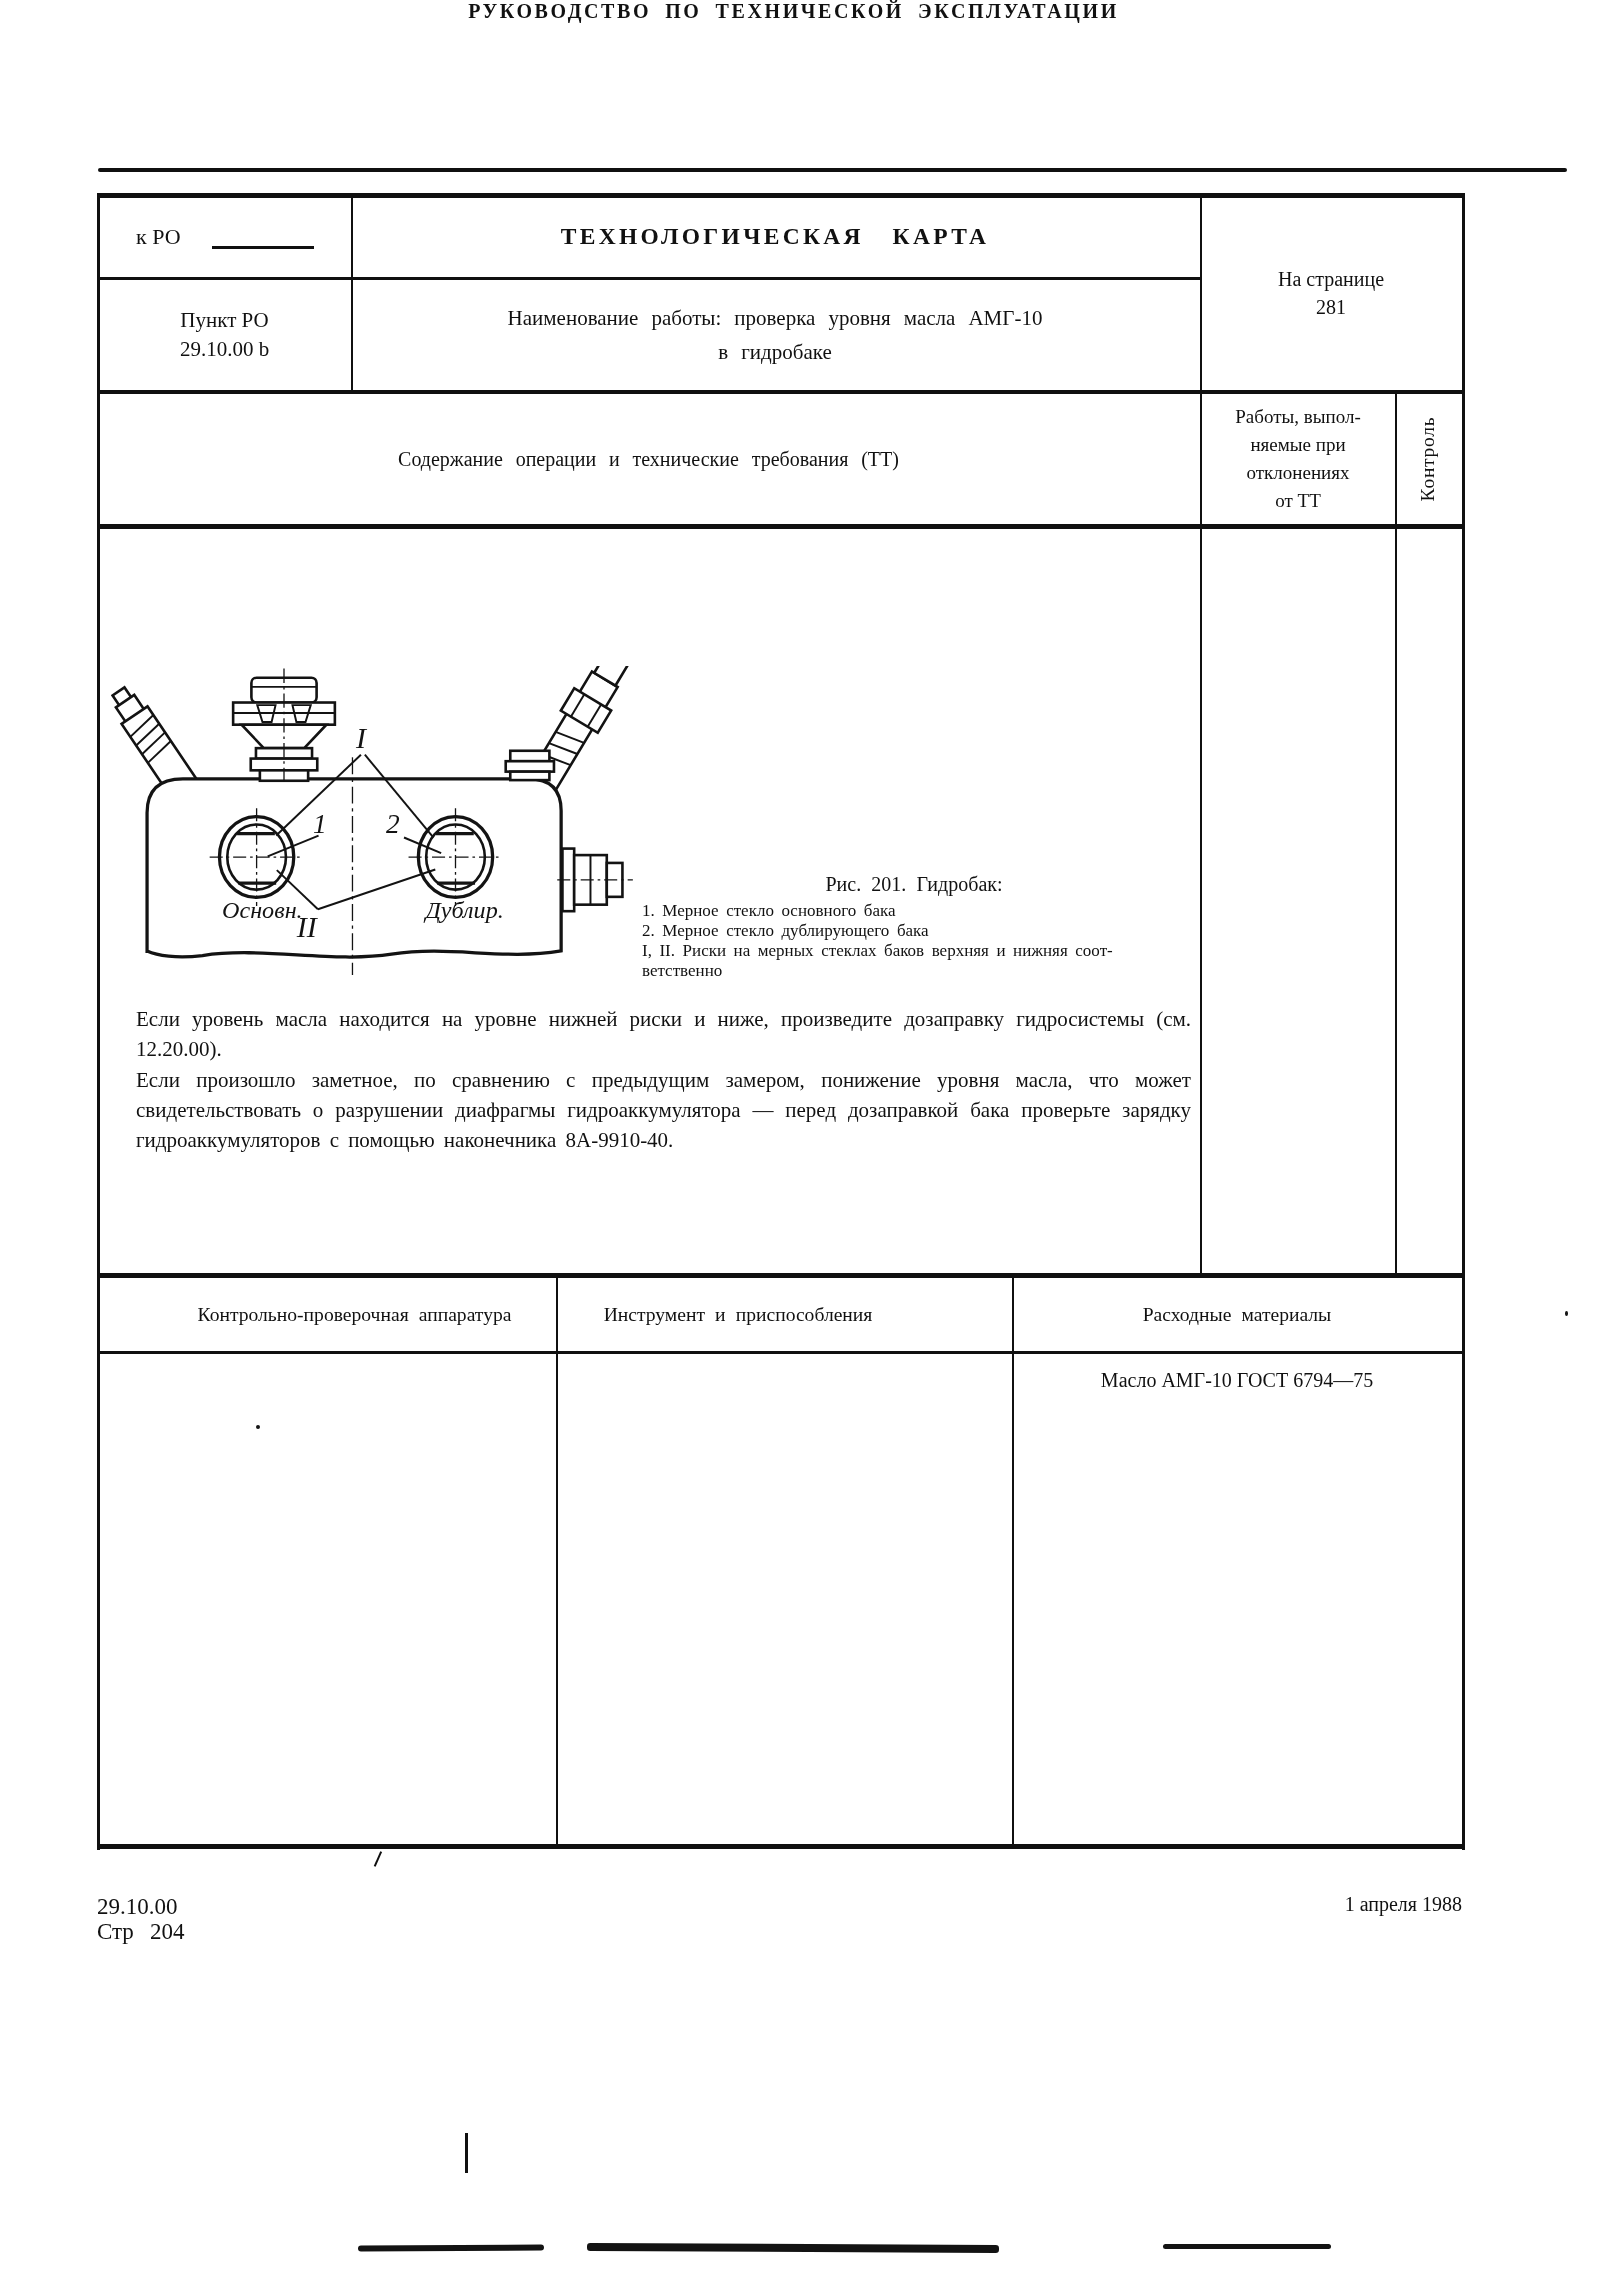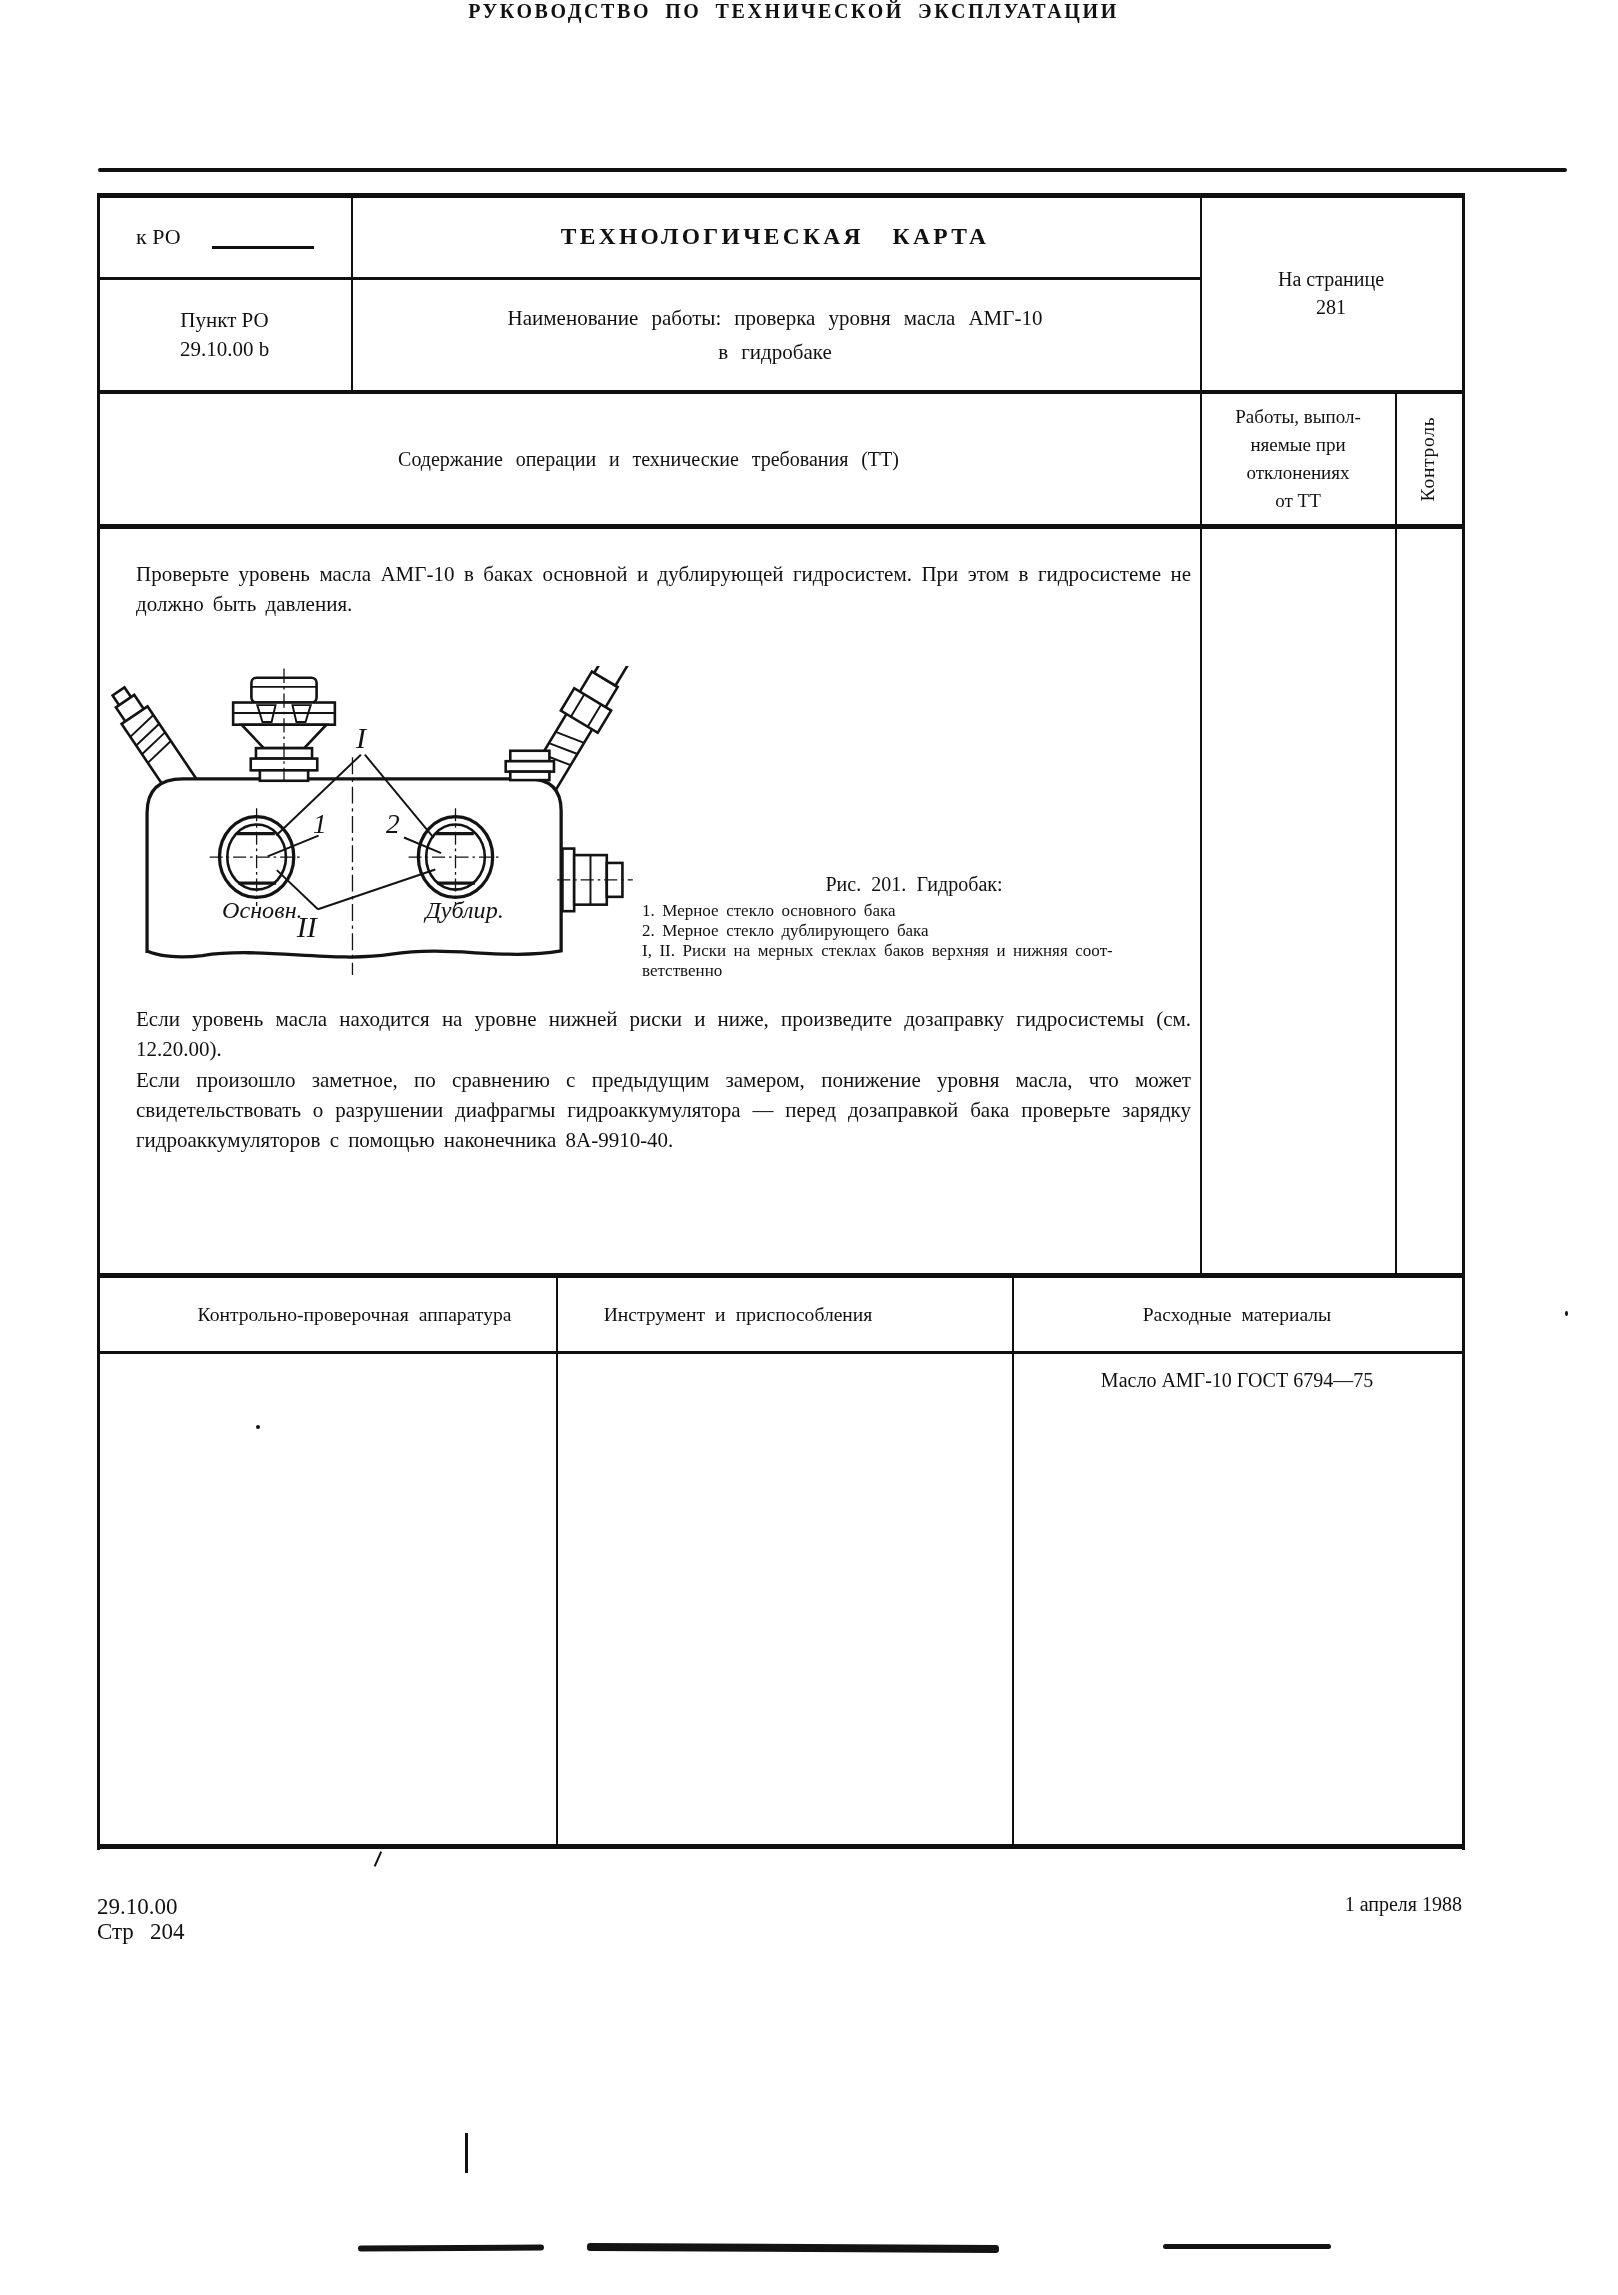--- a/index.html
+++ b/index.html
@@ -101,21 +101,20 @@
 <div class="cell ops-header">Содержание операции и технические требования (ТТ)</div>
 <div class="cell dev-header pre">Работы, выпол-
 няемые при
 отклонениях
 от ТТ</div>
 <div class="cell ctrl-header">
   <span>Контроль</span>
 </div>
 
 <div class="para-block" style="top:559px;">
-  <p>Проверьте уровень масла АМГ-10 в баках основной и дублирующей гидросистем. При этом в гидросистеме не должно быть давления.</p>
 </div>
 <div class="para-block" style="top:1004px;">
   <p>Если уровень масла находится на уровне нижней риски и ниже, произведите дозаправку гидросистемы (см. 12.20.00).</p>
 </div>
 <div class="para-block" style="top:1065px;">
   <p>Если произошло заметное, по сравнению с предыдущим замером, понижение уровня масла, что может свидетельствовать о разрушении диафрагмы гидроаккумулятора — перед дозаправкой бака проверьте зарядку гидроаккумуляторов с помощью наконечника 8А-9910-40.</p>
 </div>
 
 <svg class="abs" style="left:111px;top:666px;" width="659" height="313" viewBox="0 0 1010 480">
 

